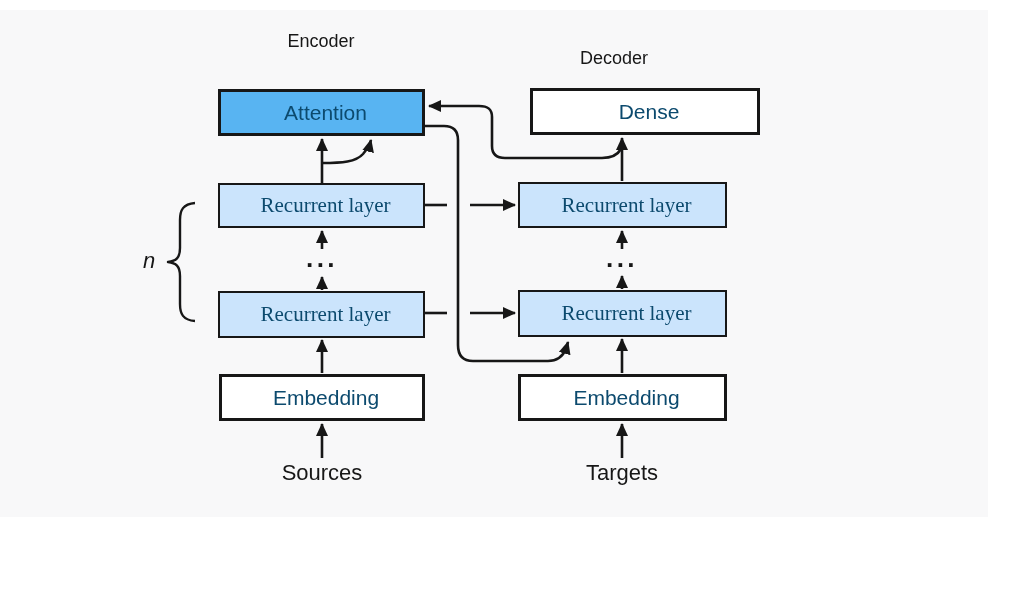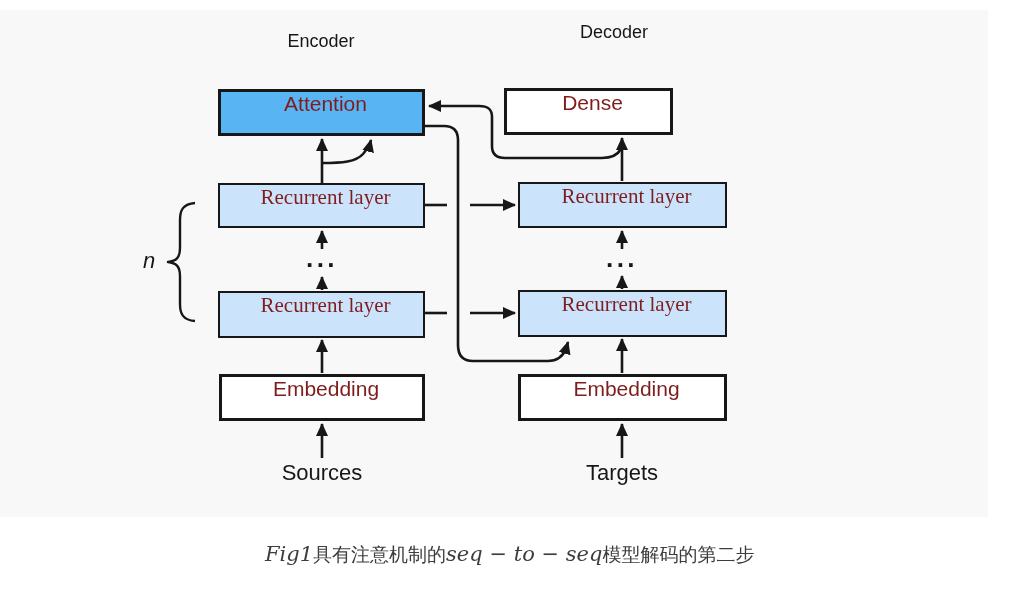--- a/index.html
+++ b/index.html
@@ -6,22 +6,22 @@
     --canvas-bg:#ffffff; --panel-bg:#f8f8f9; --line:#171717;
     --attention-fill:#58b4f2; --recurrent-fill:#cbe4fc; --box-fill-white:#ffffff;
     --caption-color:#3d3d3d;
   }
   html,body{margin:0;padding:0;}
   body{background:#e9e9e9;font-family:"Liberation Sans",sans-serif;}
   #canvas{position:relative;width:1027px;height:589px;background:var(--canvas-bg);overflow:hidden;}
   #panel{position:absolute;left:0;top:10px;width:988px;height:507px;background:var(--panel-bg);}
   .col-title{position:absolute;width:160px;text-align:center;font-size:18px;color:var(--line);}
   .box{position:absolute;box-sizing:border-box;border:3px solid var(--line);
-       display:flex;align-items:flex-start;justify-content:center;
-       font-size:21px;color:#7f1d1d;background:var(--box-fill-white);padding-left:8px;}
+       display:flex;align-items:center;justify-content:center;
+       font-size:21px;color:#0c4a6e;background:var(--box-fill-white);padding-left:8px;}
   .box.attn{background:var(--attention-fill);}
   .box.rnn{background:var(--recurrent-fill);border-width:2.5px;font-family:Liberation Serif, serif;}
   .io-label{position:absolute;width:140px;text-align:center;font-size:22px;color:var(--line);}
   .n-label{position:absolute;font-size:22px;font-style:italic;color:var(--line);}
   .dots{position:absolute;width:60px;text-align:center;font-size:26px;line-height:20px;
         letter-spacing:2px;color:var(--line);font-weight:bold;}
   #wires{position:absolute;left:0;top:0;width:1027px;height:589px;pointer-events:none;}
   #wires .wire{stroke:var(--line);stroke-width:2.6;fill:none;stroke-linejoin:round;}
   #wires .thin{stroke-width:2.4;}
   #arrowhead-shape{fill:var(--line);}
@@ -60,52 +60,49 @@
     <path class="wire" d="M470,313 H515" marker-end="url(#arr)"></path>
 
     <path class="wire" d="M621,149 C617,156 611,158 602,158 L505,158 C496,158 492,154 492,146 L492,117 C492,109 488,106 479,106 L429,106" marker-end="url(#arr)"></path>
 
     <path class="wire" d="M425,126 L444,126 C454,126 458,131 458,140 L458,345 C458,356 463,361 473,361 L548,361 C558,361 563,356 566,349 L568,342" marker-end="url(#arr)"></path>
 
     <path class="wire thin" d="M195,203 C183,204 180,210 180,220 L180,248 C180,258 176,261 168,262 C176,263 180,266 180,276 L180,304 C180,314 183,320 195,321"></path>
   </svg>
 
   <div class="col-title" style="left:241px;top:31px">Encoder</div>
-  <div class="col-title" style="left:534px;top:22px">Decoder</div>
+  <div class="col-title" style="left:534px;top:48px">Decoder</div>
 
   <div class="box attn" style="left:218px;top:89px;width:207px;height:47px">
     <span>Attention</span>
   </div>
   <div class="box rnn" style="left:218px;top:183px;width:207px;height:45px">
     <span>Recurrent layer</span>
   </div>
   <div class="box rnn" style="left:218px;top:291px;width:207px;height:47px">
     <span>Recurrent layer</span>
   </div>
   <div class="box" style="left:219px;top:374px;width:206px;height:47px">
     <span>Embedding</span>
   </div>
 
-  <div class="box" style="left:504px;top:88px;width:169px;height:47px">
+  <div class="box" style="left:530px;top:88px;width:230px;height:47px">
     <span>Dense</span>
   </div>
   <div class="box rnn" style="left:518px;top:182px;width:209px;height:46px">
     <span>Recurrent layer</span>
   </div>
   <div class="box rnn" style="left:518px;top:290px;width:209px;height:47px">
     <span>Recurrent layer</span>
   </div>
   <div class="box" style="left:518px;top:374px;width:209px;height:47px">
     <span>Embedding</span>
   </div>
 
   <div class="dots" style="left:292px;top:255px">···</div>
   <div class="dots" style="left:592px;top:255px">···</div>
 
   <div class="n-label" style="left:143px;top:248px">n</div>
 
   <div class="io-label" style="left:552px;top:460px">Targets</div>
   <div class="io-label" style="left:252px;top:460px">Sources</div>
 
-  <div id="caption">
-    <span class="math">Fig1</span><span>具有注意机制的</span><span class="math">seq − to − seq</span><span>模型解码的第二步</span>
-  </div>
 </div>
 
 </body></html>

